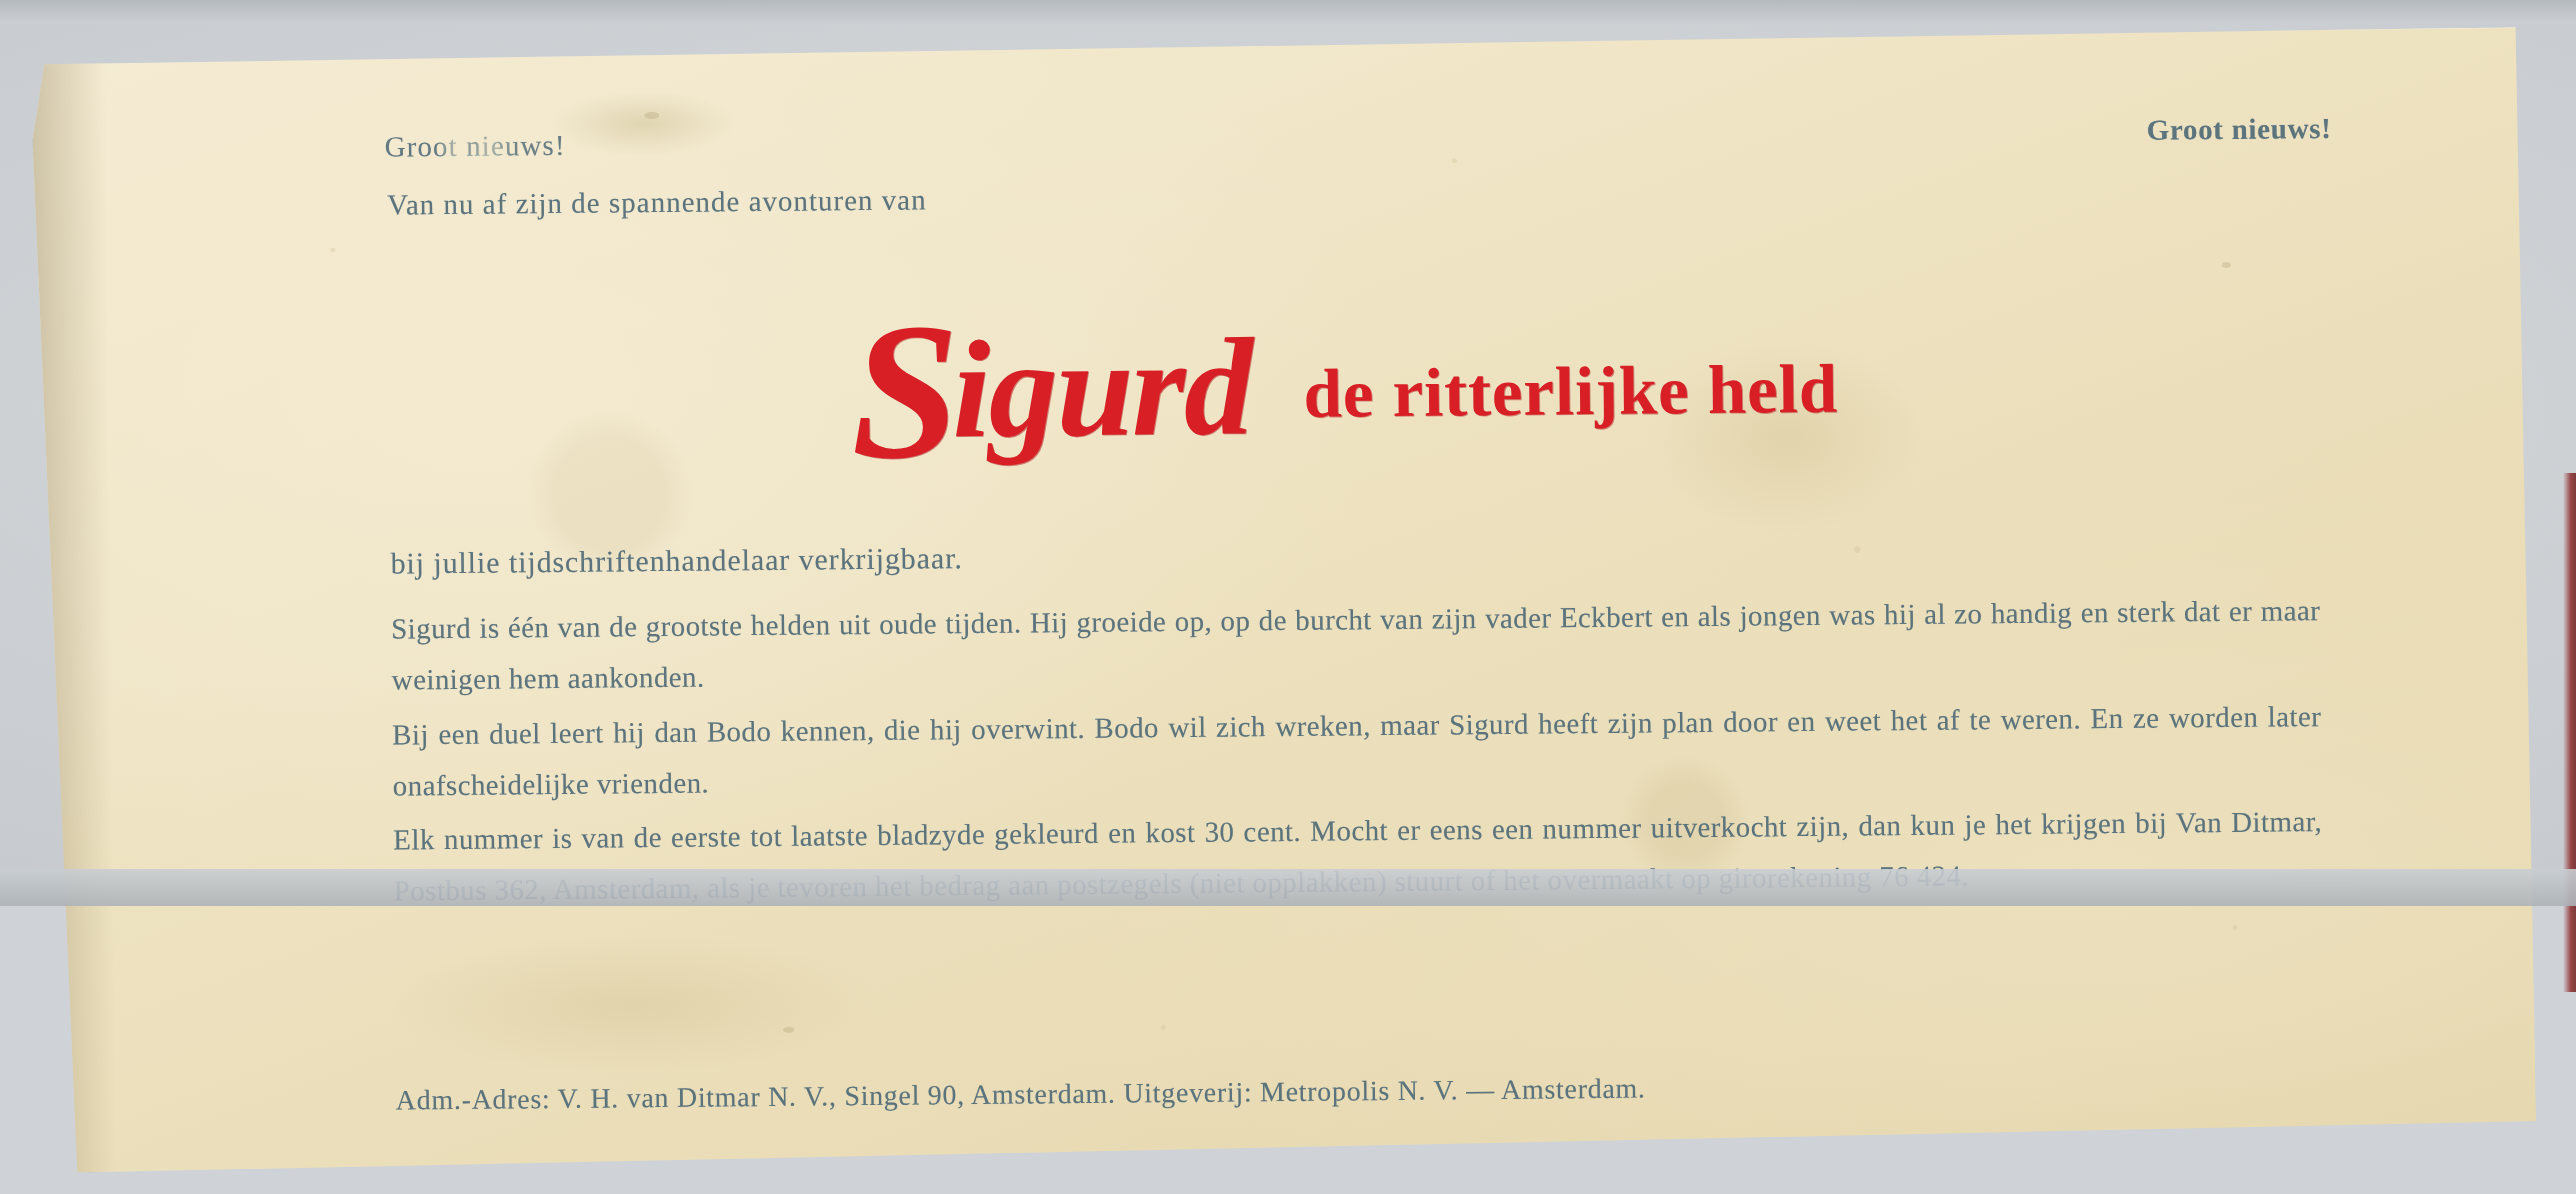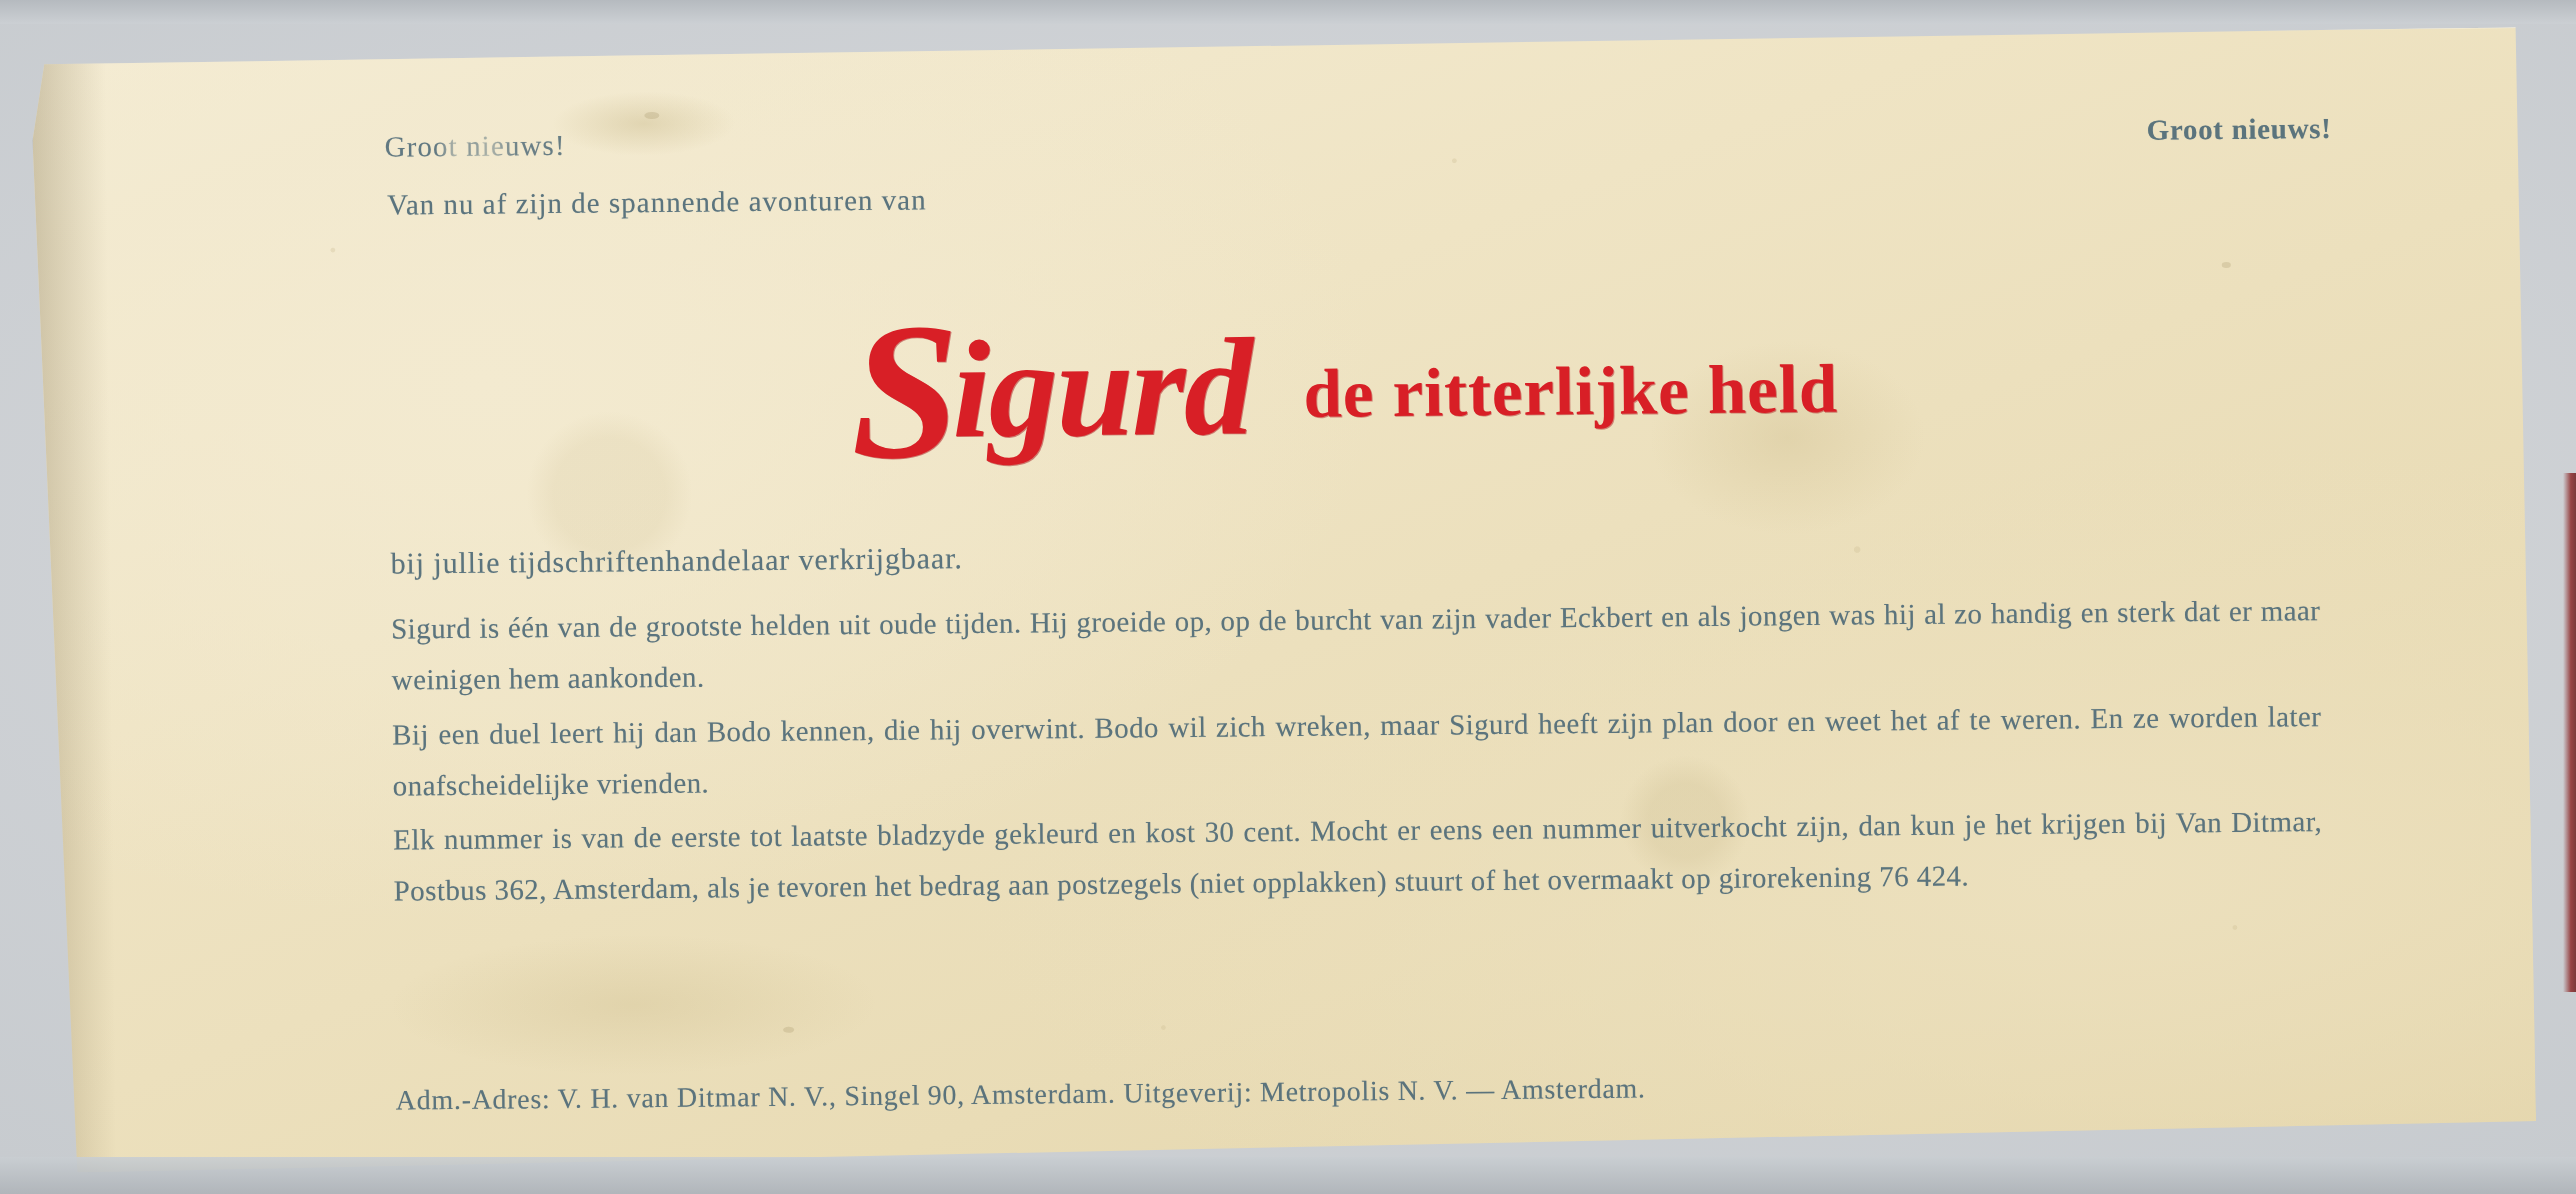--- a/index.html
+++ b/index.html
@@ -11,21 +11,21 @@
     width: 2576px;
     height: 1194px;
     overflow: hidden;
     font-family: "Liberation Serif", serif;
   }
 
   
   #scan {
     position: relative;
     width: 2576px;
-    height: 1194px;
+    height: 906px;
     background:
       radial-gradient(ellipse 140% 120% at 50% 45%, #d8dadd 0%, #c6cace 60%, #b9bec3 100%);
   }
 
   
   #scan::before {
     content: "";
     position: absolute;
     left: 0; top: 0; right: 0; height: 24px;
     background: linear-gradient(#b3b8bd, #ccd0d4);

